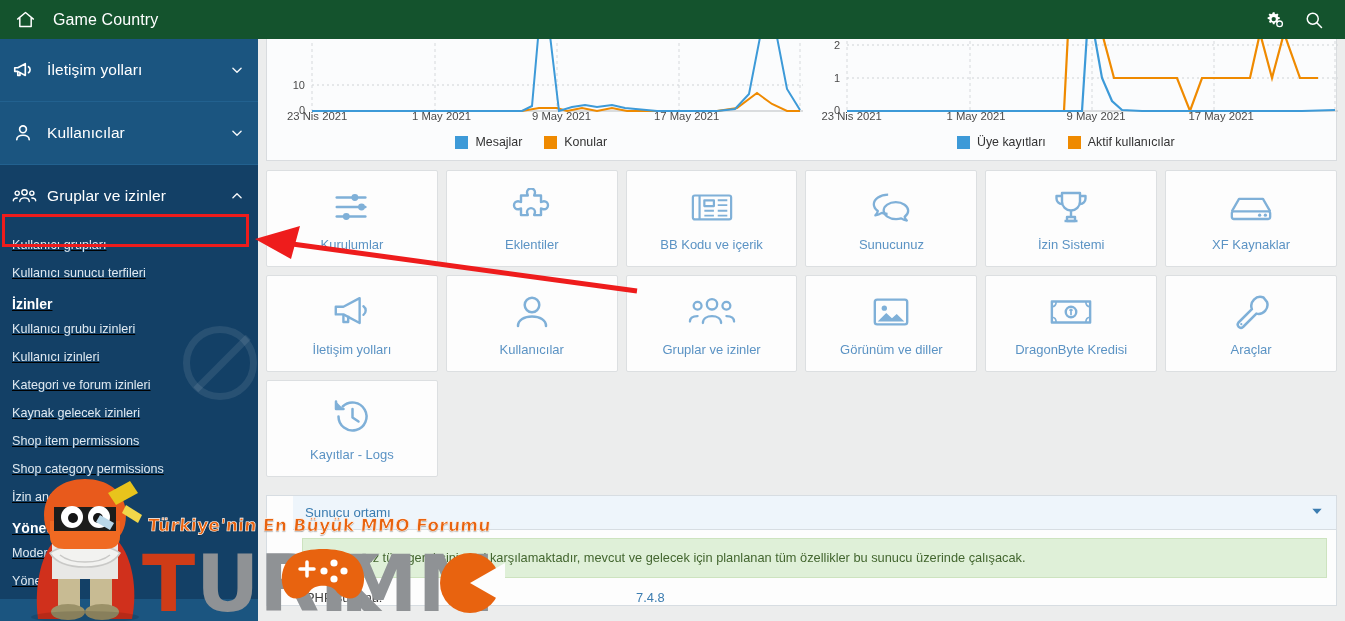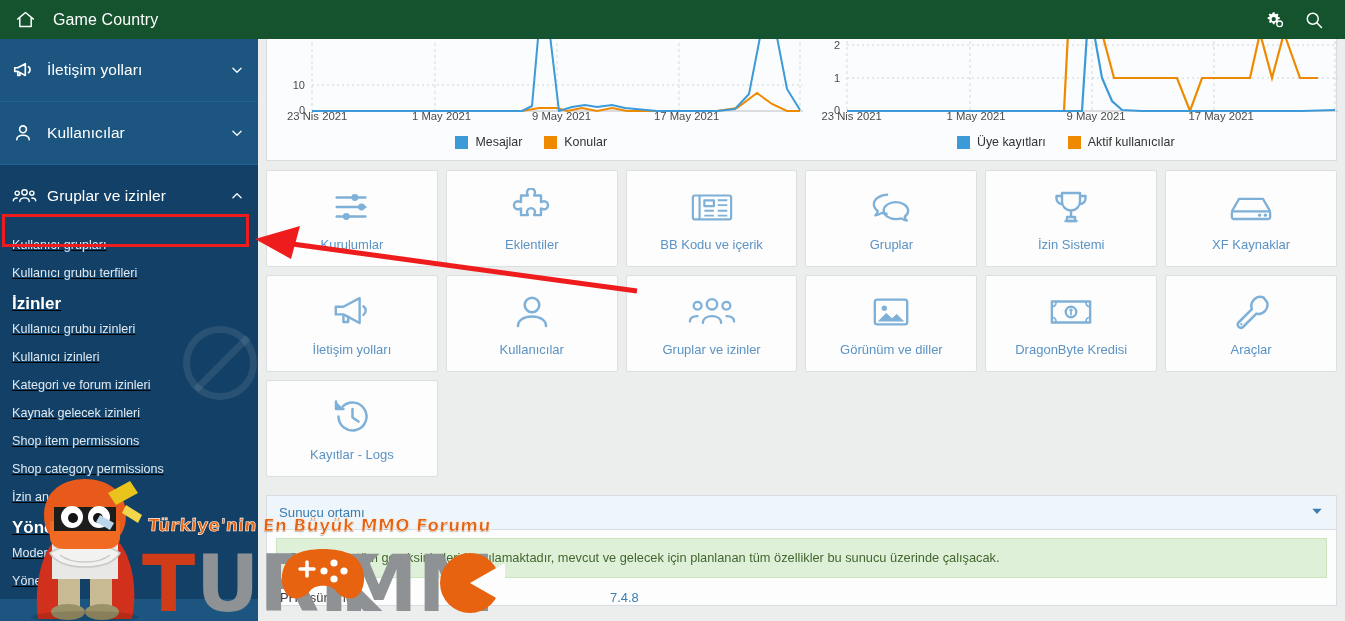--- a/index.html
+++ b/index.html
@@ -41,21 +41,21 @@
   .side-group .g-ic { width: 26px; display: flex; align-items: center; justify-content: flex-start; }
   .side-group .g-label { font-size: 15.5px; margin-left: 9px; flex: 1; letter-spacing: .1px; }
   .side-group .g-chev { width: 14px; height: 14px; opacity: .95; }
 
   .sub-list { background: #134066; padding: 3px 0 4px 0; position: relative; text-decoration: underline; }
   .sub-item {
     display: block; color: #dfe9f1; font-size: 12.6px;
     padding: 7px 12px 7px 12px; line-height: 14px; text-decoration: none;
   }
   .sub-head {
-    display: block; color: #ffffff; font-size: 17px; font-weight: bold;
+    display: block; color: #ffffff; font-size: 14px; font-weight: bold;
     padding: 10px 12px 4px 12px; line-height: 14px;
   }
   .sub-item.is-target { position: relative; }
 
   .hl-box {
     position: absolute; left: 2px; top: 214px; width: 247px; height: 33px;
     border: 3px solid #ee1c1c; z-index: 36; pointer-events: none;
   }
 
   
@@ -97,21 +97,21 @@
     height: 97px; display: flex; flex-direction: column;
     align-items: center; justify-content: center; gap: 9px;
     cursor: pointer;
   }
   .card .c-ic { height: 42px; display: flex; align-items: center; justify-content: center; }
   .card .c-label { font-size: 13px; color: #5b93c4; white-space: nowrap; }
 
   
   .panel {
     margin: 18px 8px 0 8px;
-    background: #fdfdfd; border: 1px solid #d7dde2;
+    background: #fdfdfd; border: 1px solid #d7dde2; padding-left: 26px;
   }
   .panel-head {
     height: 34px; background: #eef5fb; border-bottom: 1px solid #d7dde2;
     display: flex; align-items: center; padding: 0 12px;
     color: #3b7cb0; font-size: 13.2px; cursor: pointer;
   }
   .panel-head .p-title { flex: 1; }
   .panel-body { padding: 8px 9px 0 9px; }
   .alert-ok {
     background: #dff0d8; border: 1px solid #cde3bf; color: #43662f;
@@ -225,21 +225,21 @@
       <span class="g-label">Gruplar ve izinler</span>
       <span class="g-chev">
         <svg width="14" height="14" viewBox="0 0 24 24" fill="none" stroke="#ffffff" stroke-width="2.4" stroke-linecap="round" stroke-linejoin="round">
             <path d="M5 15l7-7 7 7"></path>
           </svg>
       </span>
     </div>
 
     <div class="sub-list">
       <a class="sub-item is-target" href="#">Kullanıcı grupları</a>
-      <a class="sub-item" href="#">Kullanıcı grubu terfileri</a>
+      <a class="sub-item" href="#">Kullanıcı sunucu terfileri</a>
       <span class="sub-head">İzinler</span>
       <a class="sub-item" href="#">Kullanıcı grubu izinleri</a>
       <a class="sub-item" href="#">Kullanıcı izinleri</a>
       <a class="sub-item" href="#">Kategori ve forum izinleri</a>
       <a class="sub-item" href="#">Kaynak gelecek izinleri</a>
       <a class="sub-item" href="#">Shop item permissions</a>
       <a class="sub-item" href="#">Shop category permissions</a>
       <a class="sub-item" href="#">İzin analizi</a>
       <span class="sub-head">Yönetim</span>
       <a class="sub-item" href="#">Moderatörler</a>
@@ -359,21 +359,21 @@
         <span class="c-label">BB Kodu ve içerik</span>
       </div>
 
       <div class="card">
         <span class="c-ic">
           <svg width="42" height="36" viewBox="0 0 44 36" fill="none" stroke="#7fb0d8" stroke-width="2.4" stroke-linejoin="round">
             <path d="M19 5C10.7 5 4 9.6 4 15.2c0 2.7 1.6 5.2 4.2 7-.3 1.8-1.5 3.5-2.6 4.6 2.6-.3 5-1.4 6.7-2.6 1.8.6 3.9.9 6.1.9"></path>
             <path d="M27 13c7.2 0 13 4 13 9 0 2.4-1.4 4.6-3.7 6.2.3 1.6 1.3 3 2.3 4-2.3-.3-4.4-1.2-5.9-2.3-1.6.5-3.4.8-5.4.8-7.2 0-13-4-13-9s5.8-8.7 12.7-8.7z"></path>
           </svg>
         </span>
-        <span class="c-label">Gruplar</span>
+        <span class="c-label">Sunucunuz</span>
       </div>
 
       <div class="card">
         <span class="c-ic">
           <svg width="40" height="38" viewBox="0 0 40 38" fill="none" stroke="#7fb0d8" stroke-width="2.4" stroke-linejoin="round">
             <path d="M11 5h18v8.5c0 5-4 9-9 9s-9-4-9-9z"></path>
             <path d="M11 8H5.5v2.5c0 3 2.4 5.5 5.5 5.5"></path>
             <path d="M29 8h5.5v2.5c0 3-2.4 5.5-5.5 5.5"></path>
             <path d="M20 22.5V29"></path>
               <path d="M13.5 33h13"></path>

